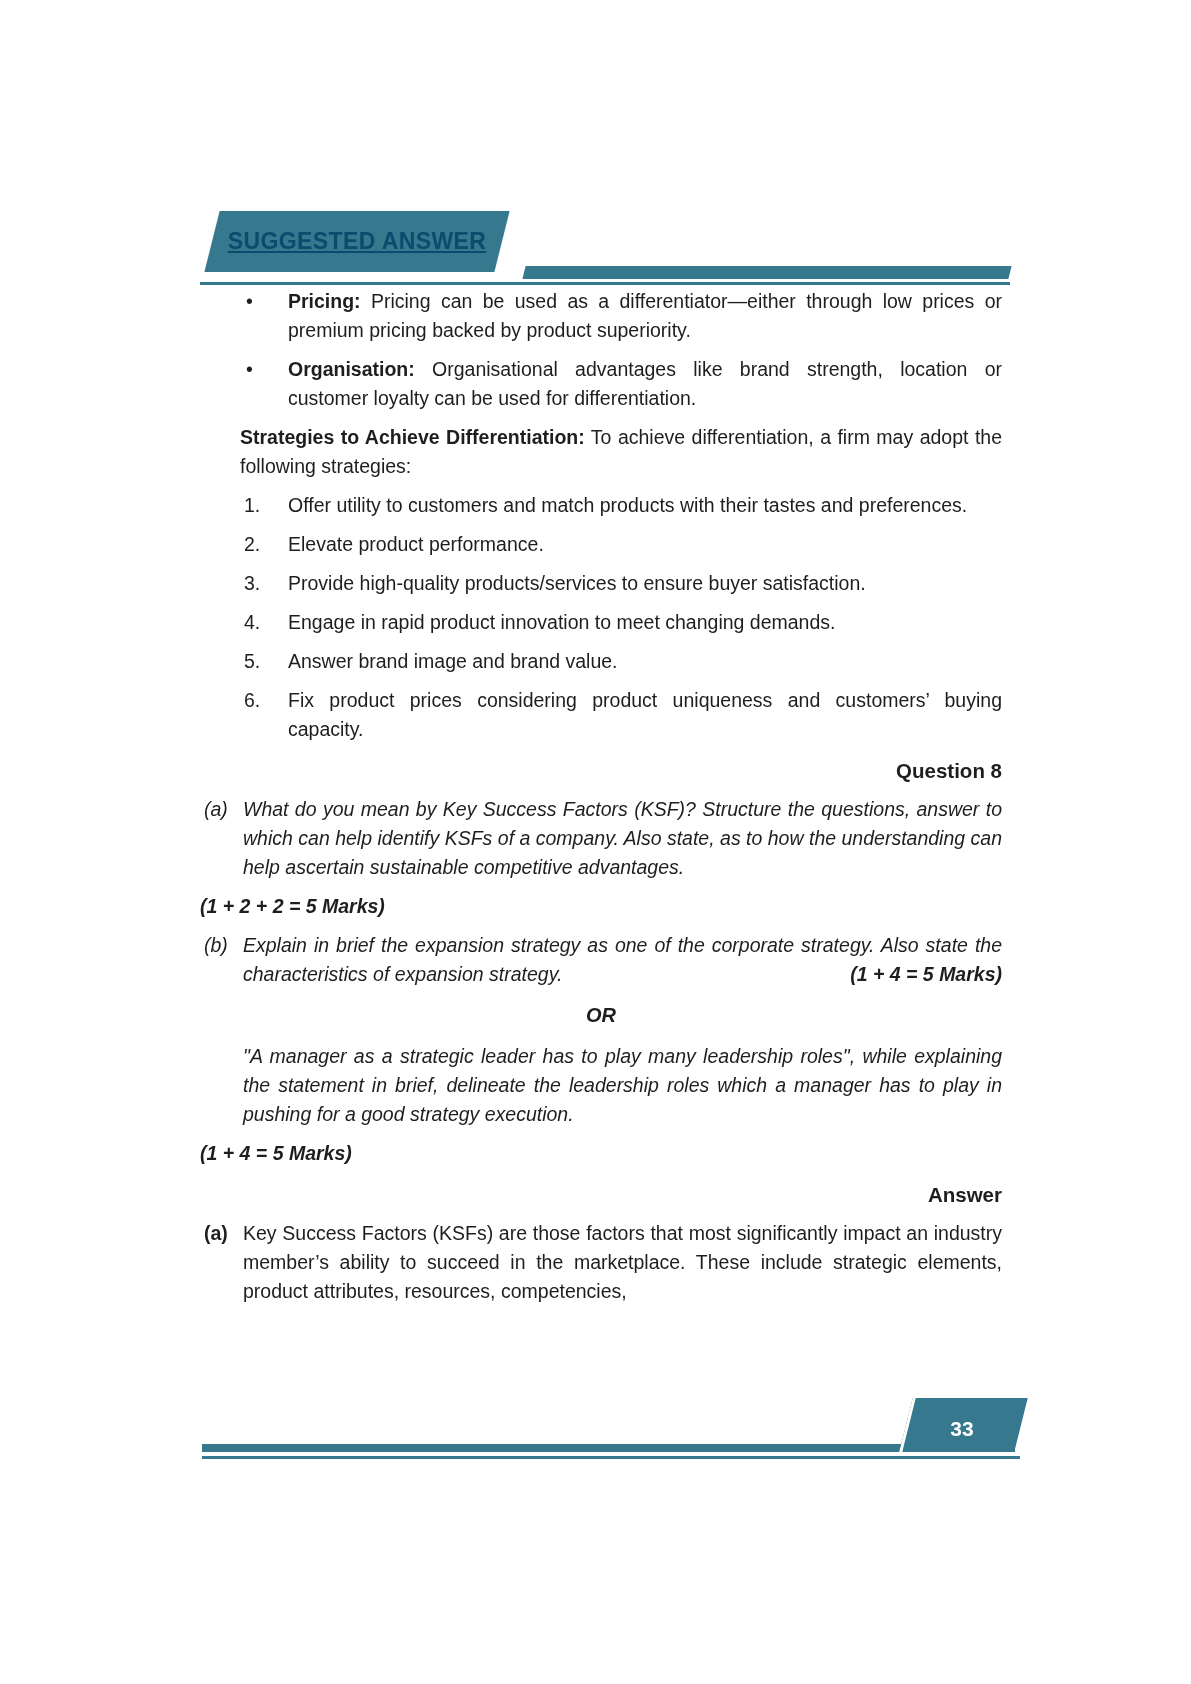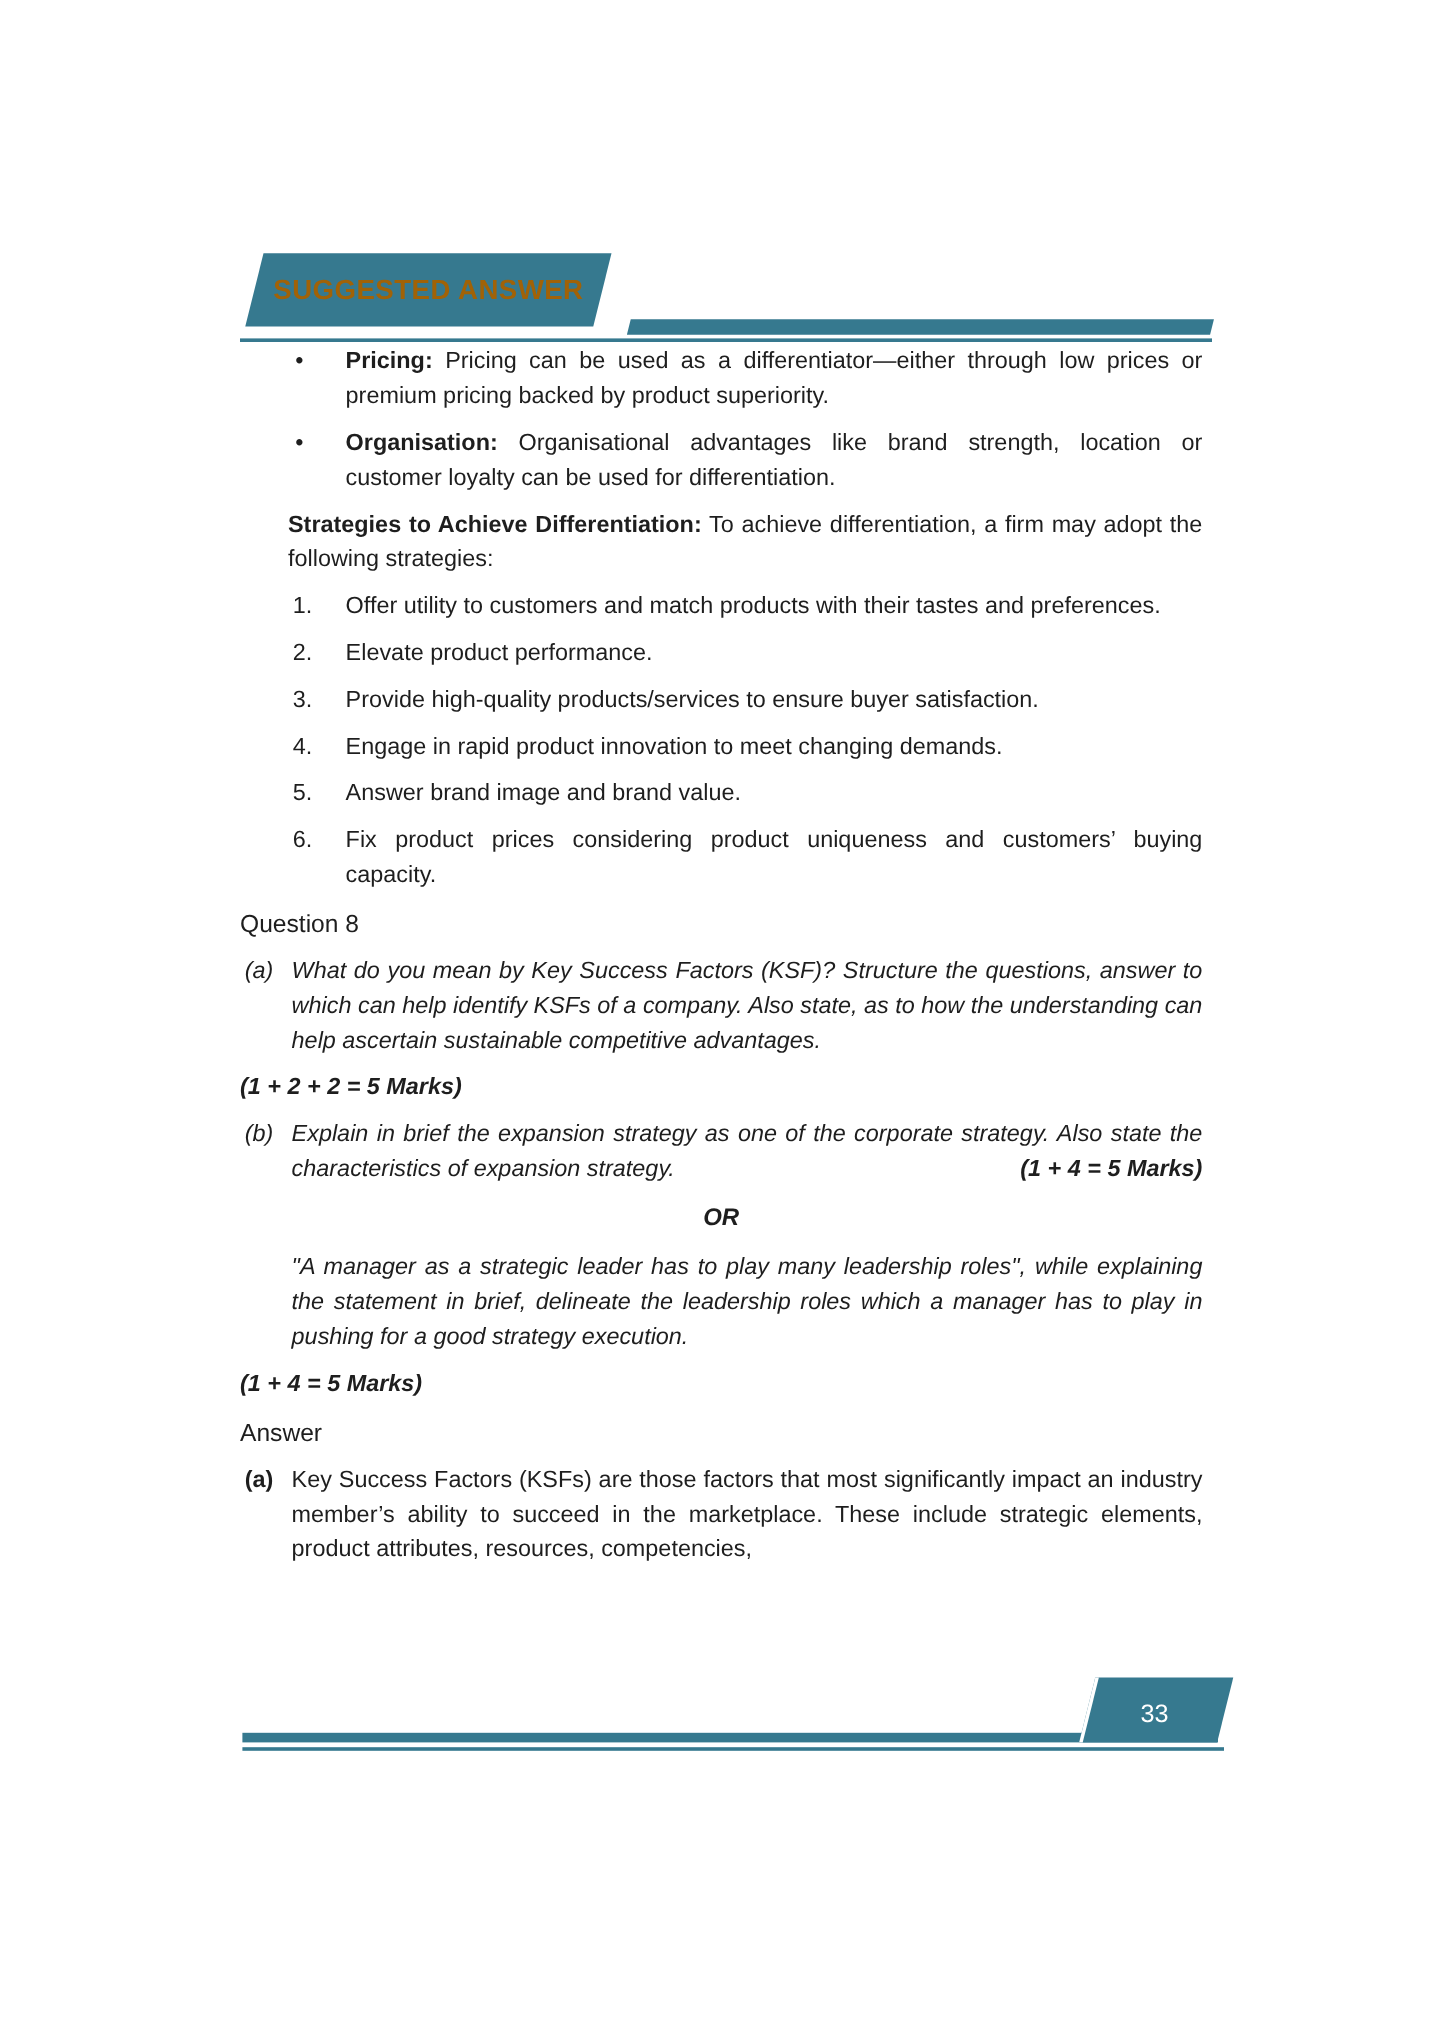--- a/index.html
+++ b/index.html
@@ -15,21 +15,21 @@
   .page{position:absolute;inset:0;}
 
   
   .banner-shape{
     position:absolute;left:212px;top:211px;width:290px;height:61px;
     background:var(--accent);transform:skewX(-14deg);
   }
   .banner-label{
     position:absolute;left:212px;top:211px;width:290px;height:61px;
     display:flex;align-items:center;justify-content:center;
-    color:#a16207;font-weight:bold;font-size:23px;letter-spacing:.4px;
+    color:#0c4a6e;font-weight:bold;font-size:23px;letter-spacing:.4px;text-decoration:underline;
   }
   .header-title{
     position:absolute;right:187px;top:201px;text-align:right;
     color:var(--accent_text);font-weight:bold;font-size:21px;line-height:27px;
     letter-spacing:.2px;
   }
   .header-bar{
     position:absolute;left:524px;top:266px;width:486px;height:13px;
     background:var(--accent);transform:skewX(-14deg);
   }
@@ -42,21 +42,21 @@
   .content{
     position:absolute;left:200px;top:287px;width:802px;
     font-size:19.5px;line-height:29px;
   }
   .j{text-align:justify;}
   .mb{margin-bottom:10px;}
   .li{position:relative;padding-left:88px;}
   .li .marker{position:absolute;left:46px;top:0;}
   .li .num{position:absolute;left:44px;top:0;}
   .indent40{padding-left:40px;}
-  .heading{font-weight:normal;font-size:20.5px;margin:12px 0 10px 0;}
+  .heading{font-weight:bold;font-size:20.5px;margin:12px 0 10px 0;text-align:right;}
   .qitem{position:relative;padding-left:43px;font-style:italic;}
   .qitem .qlabel{position:absolute;left:4px;top:0;}
   .marks{text-align:left;font-weight:bold;font-style:italic;margin-bottom:10px;}
   .q-marks-abs{position:absolute;right:0;bottom:0;font-weight:bold;}
   .or-line{text-align:center;font-weight:bold;font-style:italic;font-size:20px;margin:12px 0 12px 0;}
   .ansitem{position:relative;padding-left:43px;}
   .ansitem .alabel{position:absolute;left:4px;top:0;font-weight:bold;}
   b.lead{font-weight:bold;}
 
   
@@ -65,21 +65,21 @@
     background:var(--accent);
   }
   .footer-box{
     position:absolute;left:906px;top:1398px;width:112px;height:54px;
     background:var(--accent);transform:skewX(-14deg);
     border-left:3px solid #ffffff;
   }
   .footer-box-label{
     position:absolute;left:906px;top:1398px;width:112px;height:62px;
     display:flex;align-items:center;justify-content:center;
-    color:#ffffff;font-weight:normal;font-size:21px;
+    color:#ffffff;font-weight:bold;font-size:21px;
   }
   .footer-thin{
     position:absolute;left:202px;top:1456px;width:818px;height:3px;
     background:var(--accent);
   }
 </style>
 </head>
 <body>
 
 <div class="page">

